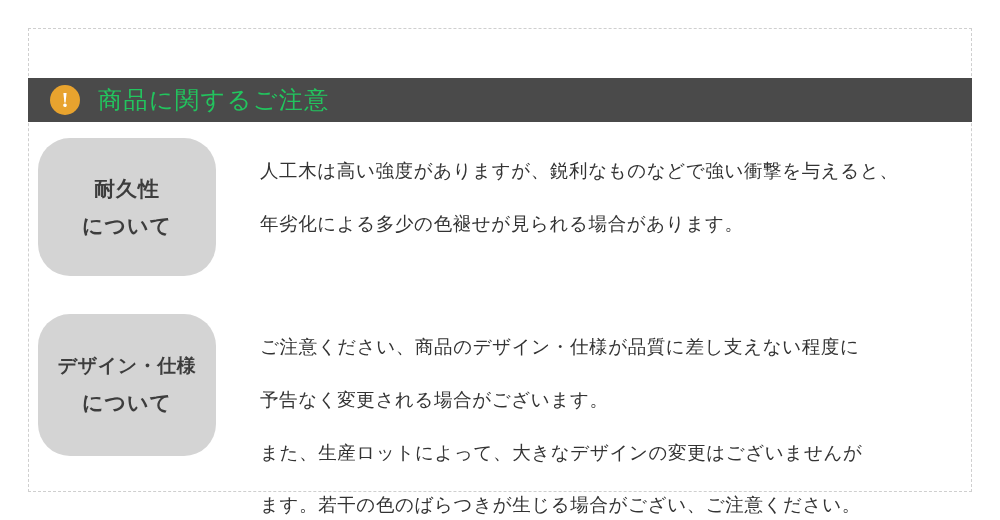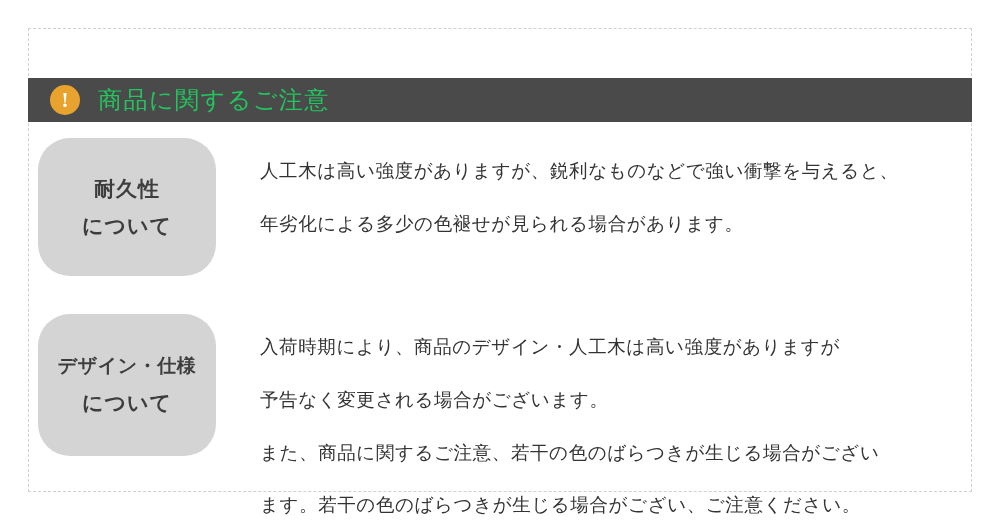--- a/index.html
+++ b/index.html
@@ -156,21 +156,21 @@
         <p>年劣化による多少の色褪せが見られる場合があります。</p>
       </div>
     </div>
 
     <div class="row">
       <div class="label-box tall">
         <span class="l1 small">デザイン・仕様</span>
         <span class="l2">について</span>
       </div>
       <div class="body-text">
-        <p>入荷時期により、商品のデザイン・人工木は高い強度がありますが</p>
+        <p>ご注意ください、商品のデザイン・仕様が品質に差し支えない程度に</p>
         <p>予告なく変更される場合がございます。</p>
-        <p>また、商品に関するご注意、若干の色のばらつきが生じる場合がござい</p>
+        <p>また、生産ロットによって、大きなデザインの変更はございませんが</p>
         <p>ます。若干の色のばらつきが生じる場合がござい、ご注意ください。</p>
       </div>
     </div>
 
   </div>
 </div>
 
 </body></html>

